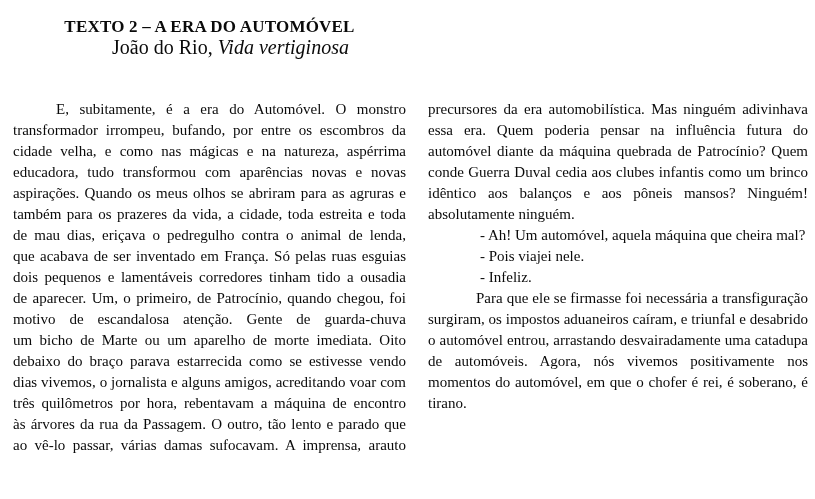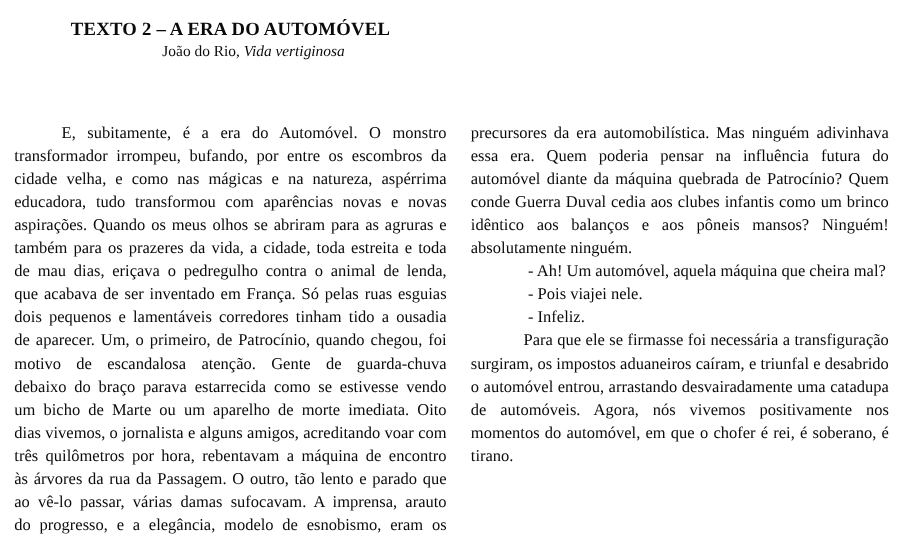--- a/index.html
+++ b/index.html
@@ -21,30 +21,30 @@
     text-align: center;
   }
   .doc-title {
     font-weight: bold;
     font-size: 17px;
     line-height: 21px;
     letter-spacing: 0.2px;
     white-space: nowrap;
   }
   .doc-byline {
-    font-size: 14px;
+    font-size: 20px;
     line-height: 21px;
     text-indent: 42px;
     white-space: nowrap;
   }
   .doc-byline .author { margin-right: 0.25em; }
   .doc-byline .work { font-style: italic; }
   .col {
     position: absolute;
-    top: 111px;
+    top: 99px;
   }
   .col-left  { left: 13px;  width: 393px; }
   .col-right { left: 428px; width: 380px; }
   .line {
     height: 21px;
     line-height: 21px;
     font-size: 15px;
     overflow: hidden;
     text-align: justify;
     text-align-last: justify;
@@ -77,27 +77,26 @@
       <div class="line s-j">transformador irrompeu, bufando, por entre os escombros da</div>
       <div class="line s-j">cidade velha, e como nas mágicas e na natureza, aspérrima</div>
       <div class="line s-j">educadora, tudo transformou com aparências novas e novas</div>
       <div class="line s-j">aspirações. Quando os meus olhos se abriram para as agruras e</div>
       <div class="line s-j">também para os prazeres da vida, a cidade, toda estreita e toda</div>
       <div class="line s-j">de mau dias, eriçava o pedregulho contra o animal de lenda,</div>
       <div class="line s-j">que acabava de ser inventado em França. Só pelas ruas esguias</div>
       <div class="line s-j">dois pequenos e lamentáveis corredores tinham tido a ousadia</div>
       <div class="line s-j">de aparecer. Um, o primeiro, de Patrocínio, quando chegou, foi</div>
       <div class="line s-j">motivo de escandalosa atenção. Gente de guarda-chuva</div>
+      <div class="line s-j">um bicho de Marte ou um aparelho de morte imediata. Oito</div>
       <div class="line s-j">debaixo do braço parava estarrecida como se estivesse vendo</div>
-      <div class="line s-j">um bicho de Marte ou um aparelho de morte imediata. Oito</div>
       <div class="line s-j">dias vivemos, o jornalista e alguns amigos, acreditando voar com</div>
       <div class="line s-j">três quilômetros por hora, rebentavam a máquina de encontro</div>
       <div class="line s-j">às árvores da rua da Passagem. O outro, tão lento e parado que</div>
       <div class="line s-j">ao vê-lo passar, várias damas sufocavam. A imprensa, arauto</div>
-      <div class="line s-j">do progresso, e a elegância, modelo de esnobismo, eram os</div>
     </div>
 
   <div class="col col-right" id="col-right">
       <div class="line s-j">precursores da era automobilística. Mas ninguém adivinhava</div>
       <div class="line s-j">essa era. Quem poderia pensar na influência futura do</div>
       <div class="line s-j">automóvel diante da máquina quebrada de Patrocínio? Quem</div>
       <div class="line s-j">conde Guerra Duval cedia aos clubes infantis como um brinco</div>
       <div class="line s-j">idêntico aos balanços e aos pôneis mansos? Ninguém!</div>
       <div class="line s-p">absolutamente ninguém.</div>
       <div class="line s-d">- Ah! Um automóvel, aquela máquina que cheira mal?</div>

